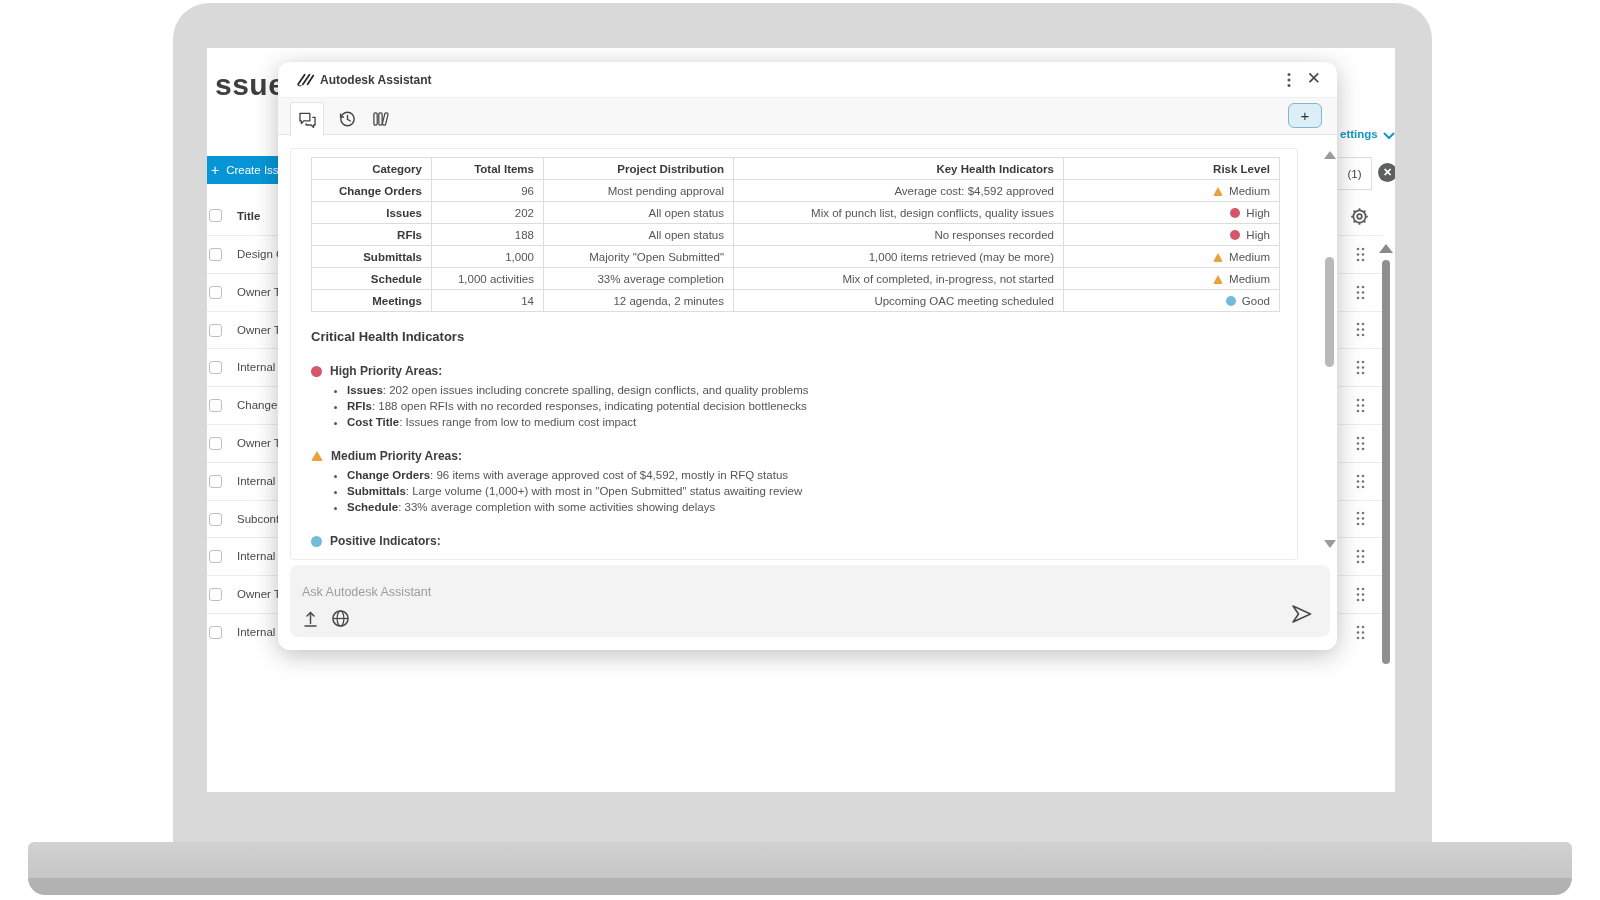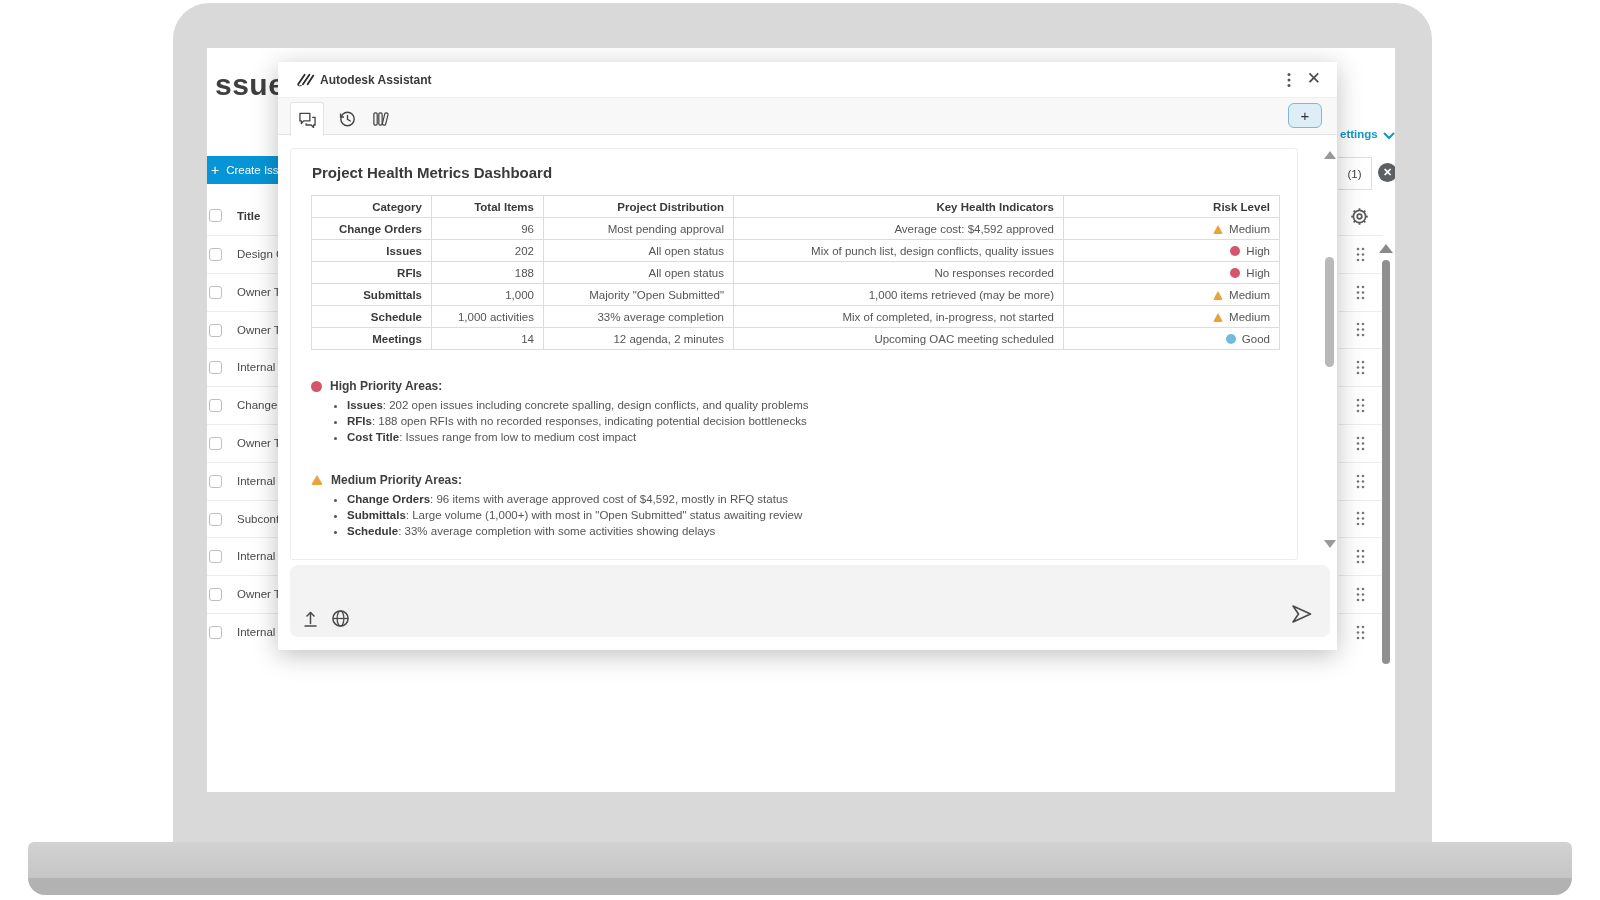--- a/index.html
+++ b/index.html
@@ -44,21 +44,21 @@
   .gear { left:1142px; top:158px; cursor:pointer; }
   .row-actions-col { left:1131px; top:187px; width:45px; background:#fff; }
   .act-row { height:37.8px; border-top:1px solid #ececec; display:flex; align-items:center;
     justify-content:center; cursor:pointer; background:#fff; }
   .pg-scroll-up { left:1172px; top:196px; width:0; height:0;
     border-left:7px solid transparent; border-right:7px solid transparent; border-bottom:9px solid #8a8a8a; }
   .pg-thumb { left:1175px; top:212px; width:8px; height:404px; background:#8f8f8f; border-radius:4px; }
 
   
   .dialog { position:absolute; left:71px; top:14px; width:1059px; height:588px; background:#fff;
-    border-radius:0; box-shadow:0 5px 24px rgba(0,0,0,.25); }
+    border-radius:12px; box-shadow:0 5px 24px rgba(0,0,0,.25); }
   .dlg-header { position:absolute; left:0; top:0; width:100%; height:36px; border-bottom:1px solid #f0f0f0; }
   .dlg-logo { position:absolute; left:18px; top:10px; }
   .dlg-title { position:absolute; left:42px; top:11px; font-size:12px; font-weight:700; color:#3a3a3a; }
   .dlg-kebab { position:absolute; right:46px; top:10px; cursor:pointer; }
   .dlg-close { position:absolute; right:16px; top:7px; font-size:17px; color:#4a4a4a; cursor:pointer; line-height:20px; }
   .tabstrip { position:absolute; left:0; top:36px; width:100%; height:37px; background:#f8f8f8;
     border-bottom:1px solid #e4e4e4; }
   .tab { position:absolute; top:4px; width:34px; height:33px; display:flex; align-items:center;
     justify-content:center; cursor:pointer; }
   .tab.active { background:#fff; border:1px solid #e4e4e4; border-bottom:none; height:34px;
@@ -70,21 +70,21 @@
 
   .content-box { position:absolute; left:12px; top:86px; width:1008px; height:412px;
     border:1px solid #ececec; border-radius:3px; overflow:hidden; padding:8px 20px 0 20px; }
   .dash-title { font-size:15px; font-weight:700; color:#3a3a3a; margin:7px 0 14px 1px; }
   table.metrics { border-collapse:collapse; width:968px; table-layout:fixed; }
   .metrics th, .metrics td { border:1px solid #dcdcdc; padding:4.5px 9px; font-size:11.5px;
     text-align:right; color:#555; overflow:hidden; white-space:nowrap; }
   .metrics th { color:#3a3a3a; font-weight:700; }
   .metrics td.b { color:#3a3a3a; font-weight:700; }
   .crit-heading { font-size:13px; font-weight:700; color:#3a3a3a; margin-top:17px; }
-  .sec-head { display:flex; align-items:center; gap:8px; margin-top:29px; font-size:12px;
+  .sec-head { display:flex; align-items:center; gap:8px; margin-top:20px; font-size:12px;
     font-weight:700; color:#3f3f3f; }
   .sections ul { margin:6px 0 0 0; padding-left:36px; }
   .sections li { font-size:11.5px; color:#555; margin-bottom:3px; line-height:13px; }
   .sections li b { color:#3a3a3a; }
   .ri { display:inline-block; flex:none; }
   .icon-high { width:11px; height:11px; border-radius:50%; background:#d5566a; }
   .icon-good { width:11px; height:11px; border-radius:50%; background:#72bcd9; }
   .icon-warning { width:0; height:0; border-left:6px solid transparent;
     border-right:6px solid transparent; border-bottom:10px solid #e8a33d; border-radius:2px; }
   .metrics .ri { vertical-align:-1px; margin-right:6px; }
@@ -345,21 +345,20 @@
               <rect x="12.2" y="2.5" width="3.5" height="13" rx="1.4" fill="none" stroke="#444" stroke-width="1.3"></rect>
             </g>
         </svg>
       </div>
       <div class="new-chat-btn">
           <span>+</span>
         </div>
     </div>
 
     <div class="content-box">
-      <div class="dash-title">Project Health Metrics Dashboard</div>
       <table class="metrics">
         <colgroup>
             <col style="width:120px">
             <col style="width:112px">
             <col style="width:190px">
             <col style="width:330px">
             <col style="width:216px">
           </colgroup>
         <thead>
           <tr>
@@ -408,20 +407,21 @@
             </tr>
             <tr>
               <td class="b">Meetings</td>
               <td>14</td>
               <td>12 agenda, 2 minutes</td>
               <td>Upcoming OAC meeting scheduled</td>
               <td><span class="ri icon-good"></span>Good</td>
             </tr>
           </tbody>
       </table>
+      <div class="crit-heading">Critical Health Indicators</div>
       <div class="sections">
           <div class="sec-head">
             <span class="ri icon-high"></span>
             <span>High Priority Areas:</span>
           </div>
           <ul>
             <li><b>Issues</b>: 202 open issues including concrete spalling, design conflicts, and quality problems</li>
             <li><b>RFIs</b>: 188 open RFIs with no recorded responses, indicating potential decision bottlenecks</li>
             <li><b>Cost Title</b>: Issues range from low to medium cost impact</li>
           </ul>
@@ -439,20 +439,21 @@
             <span>Positive Indicators:</span>
           </div>
         </div>
     </div>
 
     <div class="dlg-scroll-up"></div>
     <div class="dlg-thumb"></div>
     <div class="dlg-scroll-down"></div>
 
     <div class="input-area">
+      <input class="ask-input" type="text" placeholder="Ask Autodesk Assistant" style="">
       <svg class="upload-btn" width="17" height="18" viewBox="0 0 17 18">
         <g stroke="#4a4a4a" stroke-width="1.5" fill="none" stroke-linecap="round">
           <path d="M8.5 13.5 V3"></path>
             <path d="M8.5 2.5 L5 6"></path>
             <path d="M8.5 2.5 L12 6"></path>
             <path d="M3 16 H14"></path>
         </g>
       </svg>
       <svg class="globe-btn" width="19" height="19" viewBox="0 0 18 18">
         <circle cx="9" cy="9" r="7.2" fill="none" stroke="#4a4a4a" stroke-width="1.4"></circle>

